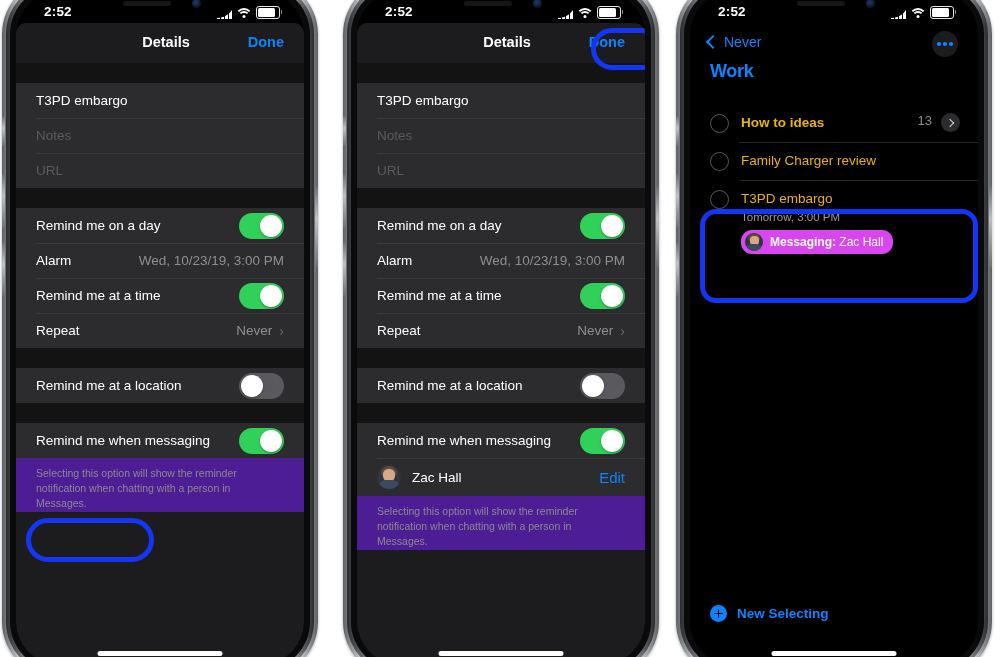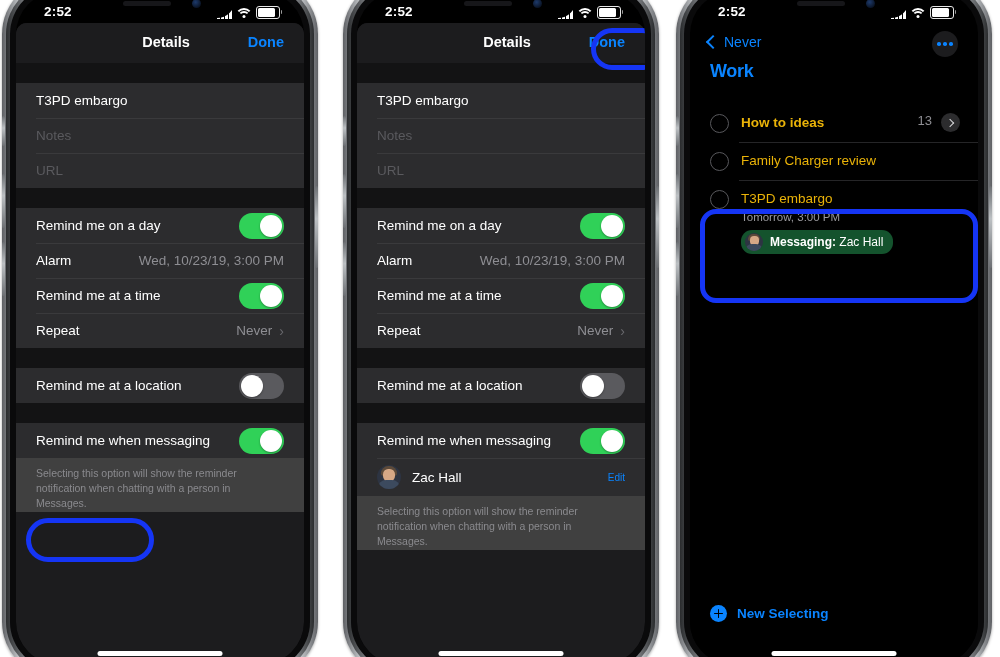--- a/index.html
+++ b/index.html
@@ -93,33 +93,33 @@
   .sw.on{background:#30d158;}
   .sw.off{background:#5a5a5e;}
   .sw .knob{position:absolute;top:2px;width:22px;height:22px;border-radius:50%;background:#fff;
     box-shadow:0 1px 2px rgba(0,0,0,.35);}
   .sw.on .knob{right:2px;}
   .sw.off .knob{left:2px;}
 
   .person-row{position:relative;height:38px;display:flex;align-items:center;padding:0 20px;
     box-sizing:border-box;color:#fff;font-size:13.5px;}
   .person-row::before{content:"";position:absolute;left:20px;right:0;top:0;height:1px;background:#3a3a3c;}
-  .person-row .edit{margin-left:auto;color:#0a84ff;font-size:10px;}
+  .person-row .edit{margin-left:auto;color:#0a84ff;font-size:15px;}
 
   .avatar{width:24px;height:24px;border-radius:50%;margin-right:11px;flex:none;overflow:hidden;position:relative;
     background:#2d3442;}
   .avatar .hair{position:absolute;left:4px;top:1px;width:16px;height:10px;border-radius:8px 8px 3px 3px;background:#5c4a3a;}
   .avatar .face{position:absolute;left:6px;top:4px;width:12px;height:13px;border-radius:6px 6px 7px 7px;background:#d6a886;}
   .avatar .body{position:absolute;left:1px;bottom:0;width:22px;height:9px;border-radius:8px 8px 0 0;background:#3c4a5e;}
   .avatar.sm{width:18px;height:18px;margin-right:7px;}
   .avatar.sm .hair{left:3px;top:1px;width:12px;height:7px;}
   .avatar.sm .face{left:4.5px;top:3px;width:9px;height:10px;}
   .avatar.sm .body{left:0;width:18px;height:7px;}
 
-  .footnote{padding:8px 20px 0 20px;color:#8a8a8e;font-size:10.5px;line-height:1.45;background:#404040;}
+  .footnote{padding:8px 20px 0 20px;color:#8a8a8e;font-size:10.5px;line-height:1.45;background:#4c1d95;}
 
   
   .list-wrap{position:absolute;left:0;right:0;top:40px;bottom:0;background:#000;color:#fff;}
   .back{position:absolute;left:18px;top:2px;display:flex;align-items:center;color:#0a84ff;font-size:14px;cursor:pointer;}
   .back .cv{display:inline-block;width:8px;height:8px;border-left:2.2px solid #0a84ff;border-bottom:2.2px solid #0a84ff;
     transform:rotate(45deg);margin-right:6px;}
   .more{position:absolute;right:20px;top:-1px;width:26px;height:26px;border-radius:50%;background:#1c1c1e;
     display:flex;align-items:center;justify-content:center;gap:2.5px;cursor:pointer;}
   .more i{width:3.6px;height:3.6px;border-radius:50%;background:#0a84ff;display:block;}
   .list-title{position:absolute;left:20px;top:29px;color:#0a84ff;font-size:18px;font-weight:bold;letter-spacing:-.3px;}
@@ -130,21 +130,21 @@
   .item .txt{flex:1;min-width:0;}
   .item .t1{font-size:13.5px;color:#eab308;line-height:1.25;}
   .item .t2{font-size:11.5px;color:#9b9b9f;margin-top:3px;}
   .item .count{color:#8e8e93;font-size:13px;margin-left:auto;padding-left:8px;text-align:right;}
   .item .go{width:19px;height:19px;border-radius:50%;background:#2c2c2e;margin-left:9px;flex:none;
     display:flex;align-items:center;justify-content:center;}
   .item .go span{display:inline-block;width:5px;height:5px;border-top:1.6px solid #d8d8db;border-right:1.6px solid #d8d8db;
     transform:rotate(45deg);margin-left:-2px;}
   .sep{position:absolute;left:49px;right:0;top:0;height:1px;background:#252527;}
 
-  .chip{display:inline-flex;align-items:center;background:#14532d;border-radius:11px;
+  .chip{display:inline-flex;align-items:center;background:#d946ef;border-radius:11px;
     padding:3px 10px 3px 4px;margin-top:7px;}
   .chip .lab{font-size:12px;color:#fff;}
   .chip .lab b{font-weight:bold;}
 
   .newrem{position:absolute;left:20px;bottom:42px;display:flex;align-items:center;cursor:pointer;}
   .newrem .plus{width:17px;height:17px;border-radius:50%;background:#0a84ff;position:relative;margin-right:10px;}
   .newrem .plus::before,.newrem .plus::after{content:"";position:absolute;background:#000;border-radius:1px;}
   .newrem .plus::before{left:4px;right:4px;top:7.7px;height:1.8px;}
   .newrem .plus::after{top:4px;bottom:4px;left:7.7px;width:1.8px;}
   .newrem .lab{color:#0a84ff;font-size:13.5px;font-weight:bold;}

